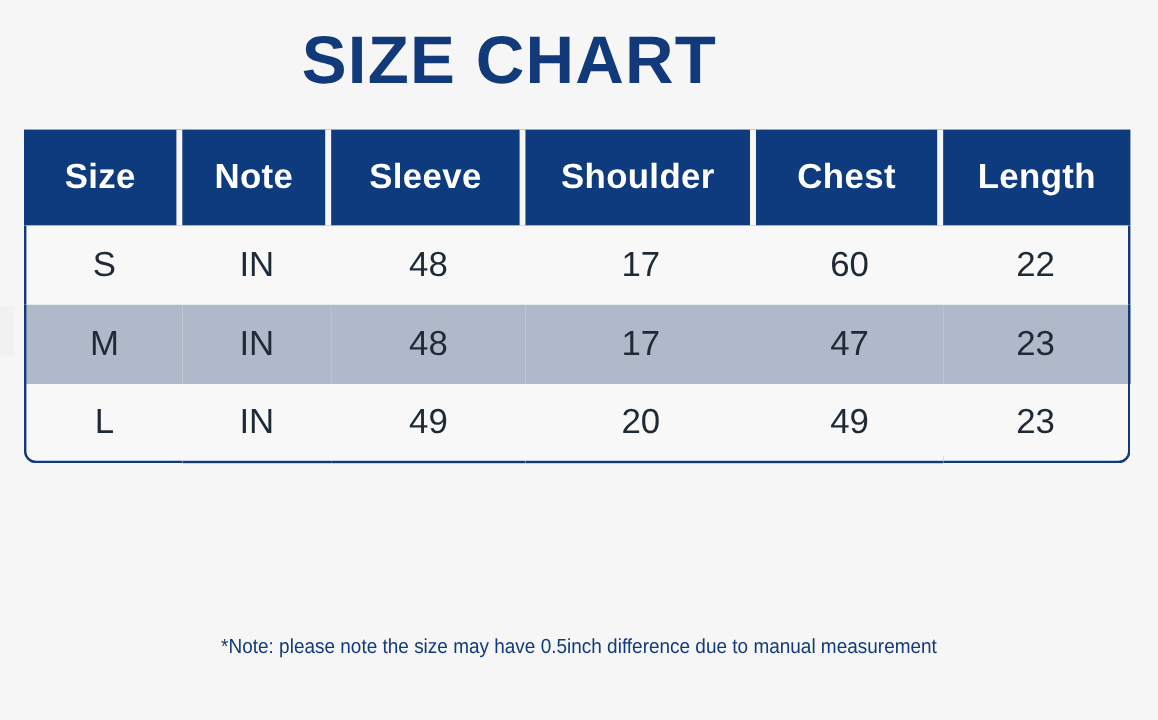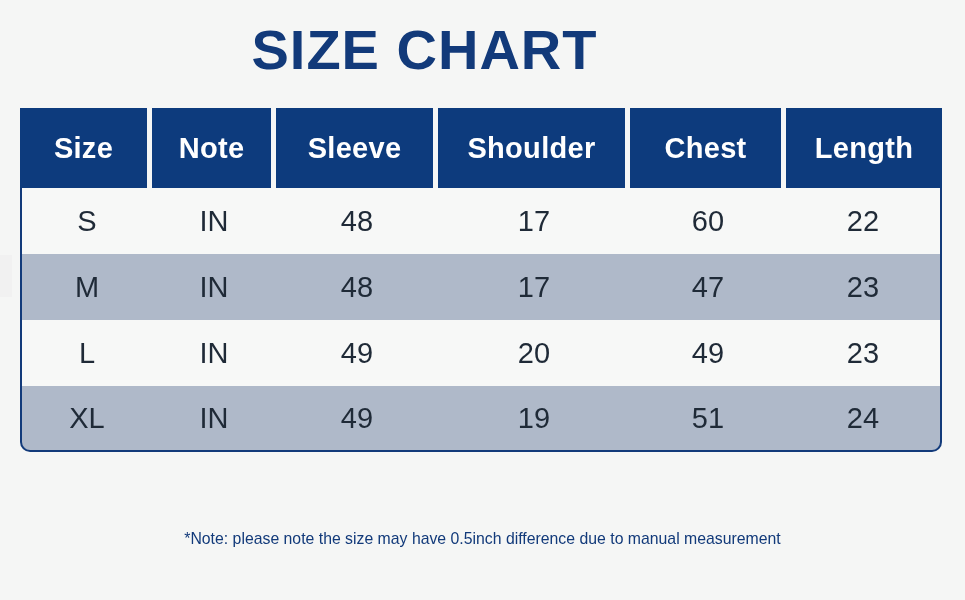--- a/index.html
+++ b/index.html
@@ -173,27 +173,19 @@
           <td>23</td>
         </tr>
         <tr class="row-odd">
           <td>L</td>
           <td>IN</td>
           <td>49</td>
           <td>20</td>
           <td>49</td>
           <td>23</td>
         </tr>
-        <tr class="row-even">
-          <td>XL</td>
-          <td>IN</td>
-          <td>49</td>
-          <td>19</td>
-          <td>51</td>
-          <td>24</td>
-        </tr>
       </tbody>
     </table>
   </div>
 
   <div class="note">*Note: please note the size may have 0.5inch difference due to manual measurement</div>
 
 </div>
 
 </body></html>

